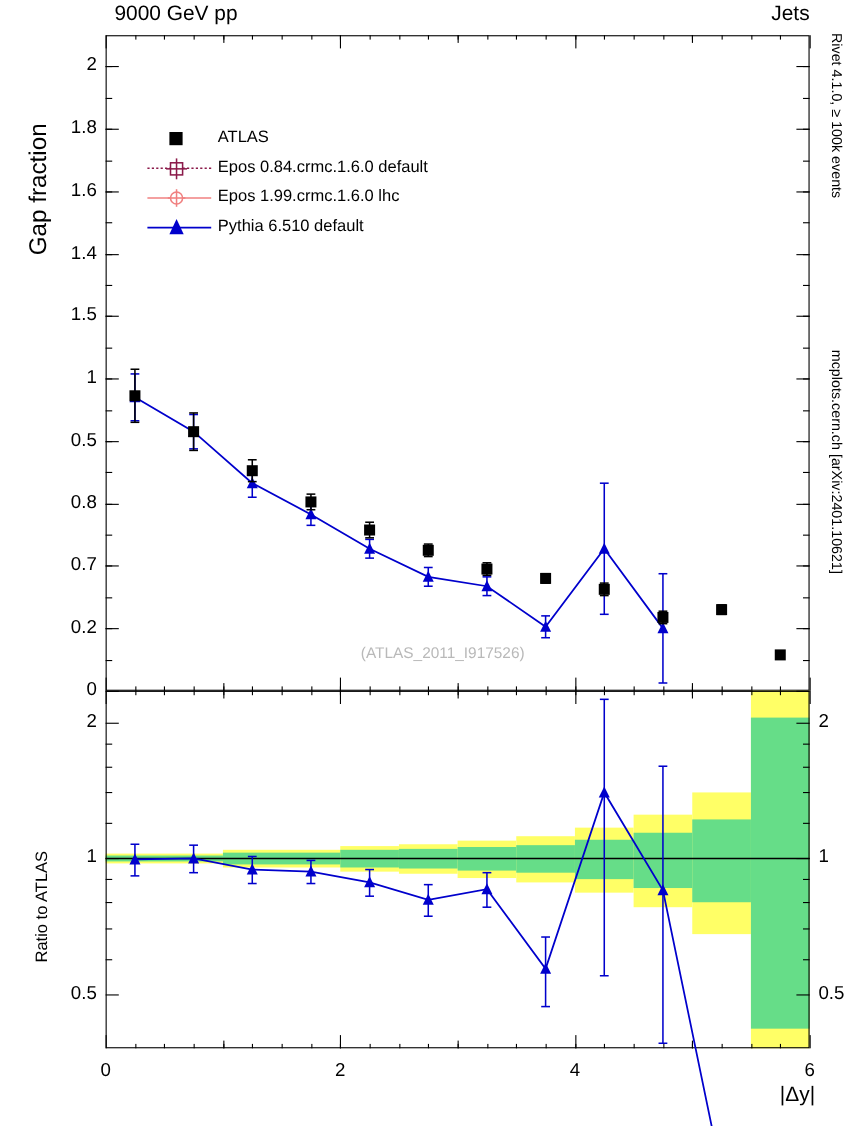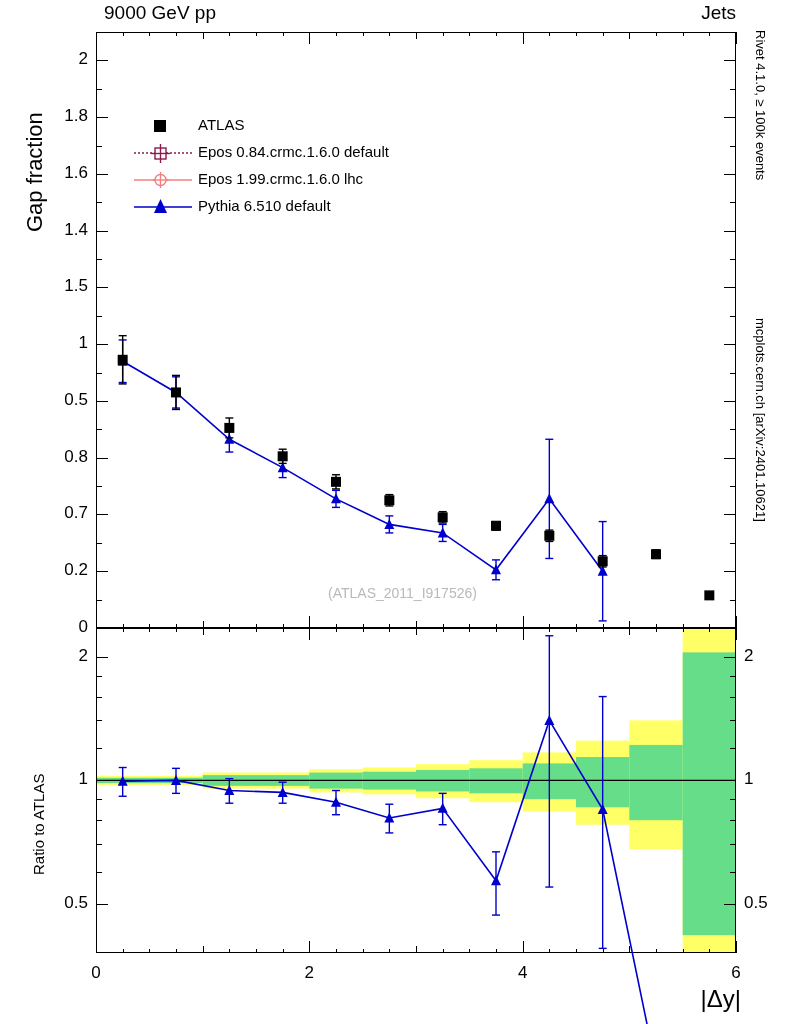--- a/index.html
+++ b/index.html
@@ -13,21 +13,21 @@
   #hdr-left  { left:104px; top:2px;  font-size:19px; }
   #hdr-right { right:50px;  top:2px;  font-size:19px; }
 
   
   #rv1 { left:768px; top:30px;  font-size:13px; transform:rotate(90deg); }
   #rv2 { left:768px; top:318px; font-size:13px; transform:rotate(90deg); }
 
   
   #ytitle-main { left:22px; top:232px; font-size:22px; transform:rotate(-90deg); }
   #ytitle-ratio{ left:30px; top:875px; font-size:15px; transform:rotate(-90deg); }
-  #xtitle { right:45px; top:985px; font-size:24px; }
+  #xtitle { right:45px; top:985px; font-size:19px; }
 
   
   .frame { position:absolute; border:1px solid #000; box-sizing:border-box; }
   #frame-main  { left:96px; top:32px;  width:640px; height:596px; }
   #frame-ratio { left:96px; top:628px; width:640px; height:325px; }
 
   
   .tick { position:absolute; background:#000; }
 
   

